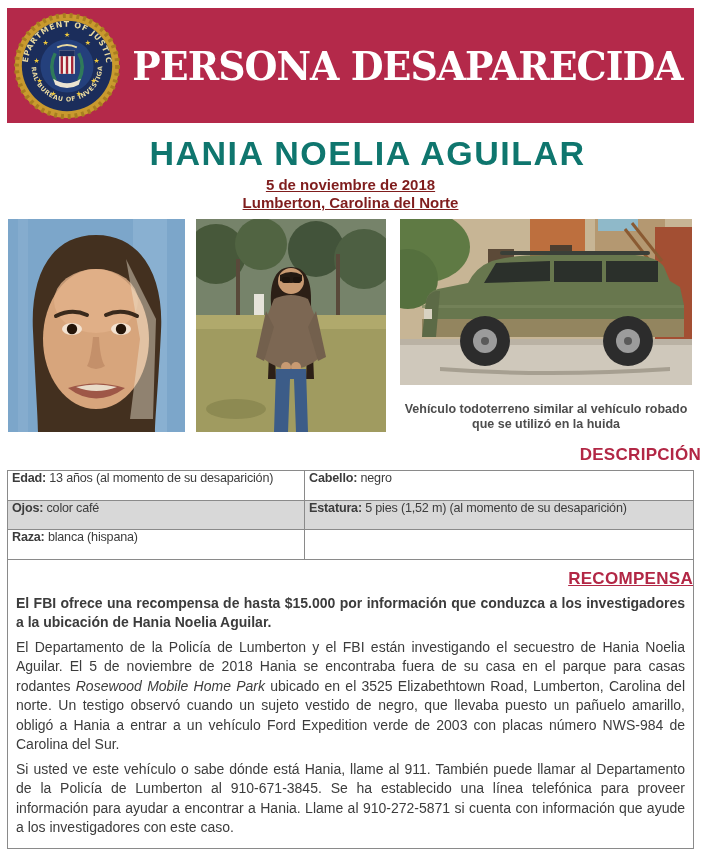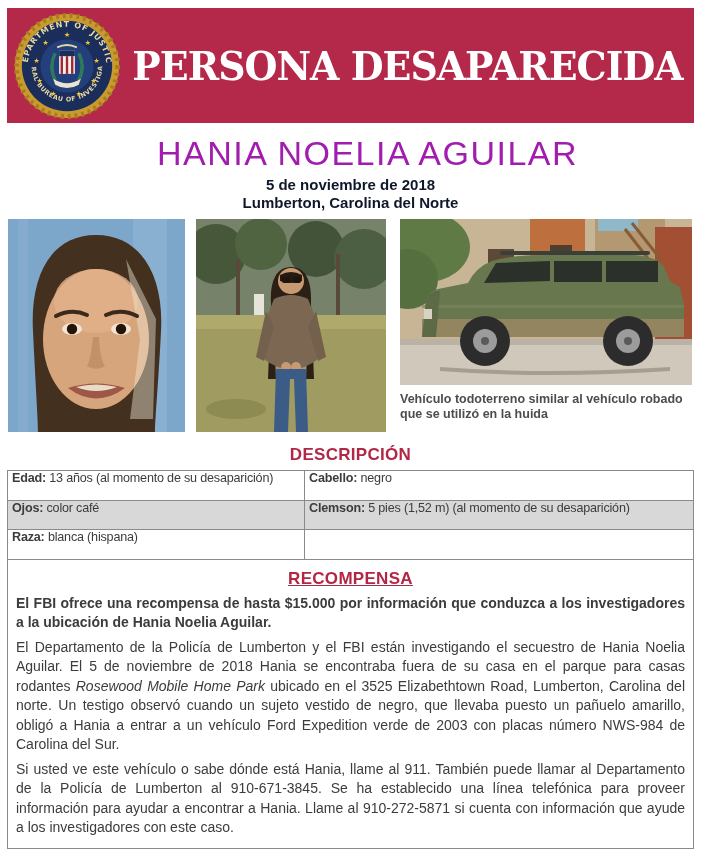--- a/index.html
+++ b/index.html
@@ -19,41 +19,41 @@
   .seal { width:108px; height:108px; margin-left:6px; flex:none; }
   .banner-title {
     flex:1; text-align:center; color:#ffffff;
     font-family:"DejaVu Serif", serif; font-weight:bold;
     font-size:39px; letter-spacing:-1px; white-space:nowrap;
     transform:scaleX(.97);
   }
   
   .page-title {
     margin-top:13px; text-align:center;
-    color:#a21caf; font-weight:normal; font-size:34px; line-height:34px;
+    color:#0f766e; font-weight:bold; font-size:34px; line-height:34px;
     letter-spacing:1.5px;
     padding-left:34px;
   }
-  .sub { text-align:center; color:#0f172a; font-weight:bold; font-size:15px; line-height:18px; }
+  .sub { text-align:center; color:#7f1d1d; font-weight:bold; font-size:15px; line-height:18px;text-decoration:underline; }
   .sub.first { margin-top:6px; }
   
   .photos { margin:7px 7px 0 8px; display:flex; }
   .photo { flex:none; overflow:hidden; }
   .photo svg { display:block; width:100%; height:100%; }
   .p1 { width:177px; height:213px; }
   .p2 { width:190px; height:213px; margin-left:11px; }
   .col3 { flex:none; margin-left:14px; width:292px; }
   .p3 { width:292px; height:166px; }
   .veh-caption {
-    margin-top:7px; text-align:left; color:#4d4d4d;
+    margin-top:17px; text-align:center; color:#4d4d4d;
     font-weight:bold; font-size:12.5px; line-height:15px;
   }
   
   .section-h {
-    text-align:center; color:#b22745; font-weight:bold;
+    text-align:right; color:#b22745; font-weight:bold;
     font-size:17px; line-height:20px; letter-spacing:.3px;
   }
   .desc-h { margin-top:13px; }
   .content-box { margin:5px 7px 0 7px; border:1px solid #8a8a8a; padding-bottom:10px; }
   table.desc { width:100%; border-collapse:collapse; table-layout:fixed; }
   table.desc td {
     font-size:12.6px; line-height:15.5px; letter-spacing:-.2px;
     padding:0 3px 13px 4px; vertical-align:top;
   }
   table.desc td.lcol { width:43.3%; border-right:1px solid #8a8a8a; }
@@ -213,21 +213,21 @@
 
 <div class="content-box">
   <table class="desc">
     <tbody>
         <tr>
       <td class="lcol"><b>Edad:</b> <span>13 años (al momento de su desaparición)</span></td>
       <td><b>Cabello:</b> <span>negro</span></td>
     </tr>
     <tr>
       <td class="lcol"><b>Ojos:</b> <span>color café</span></td>
-      <td><b>Clemson:</b> <span>5 pies (1,52 m) (al momento de su desaparición)</span></td>
+      <td><b>Estatura:</b> <span>5 pies (1,52 m) (al momento de su desaparición)</span></td>
     </tr>
     <tr>
       <td class="lcol"><b>Raza:</b> <span>blanca (hispana)</span></td>
       <td><b></b> <span></span></td>
     </tr>
   </tbody>
     </table>
 
   <div class="section-h">RECOMPENSA</div>
   <p class="bold">El FBI ofrece una recompensa de hasta $15.000 por información que conduzca a los investigadores a la ubicación de Hania Noelia Aguilar.</p>

